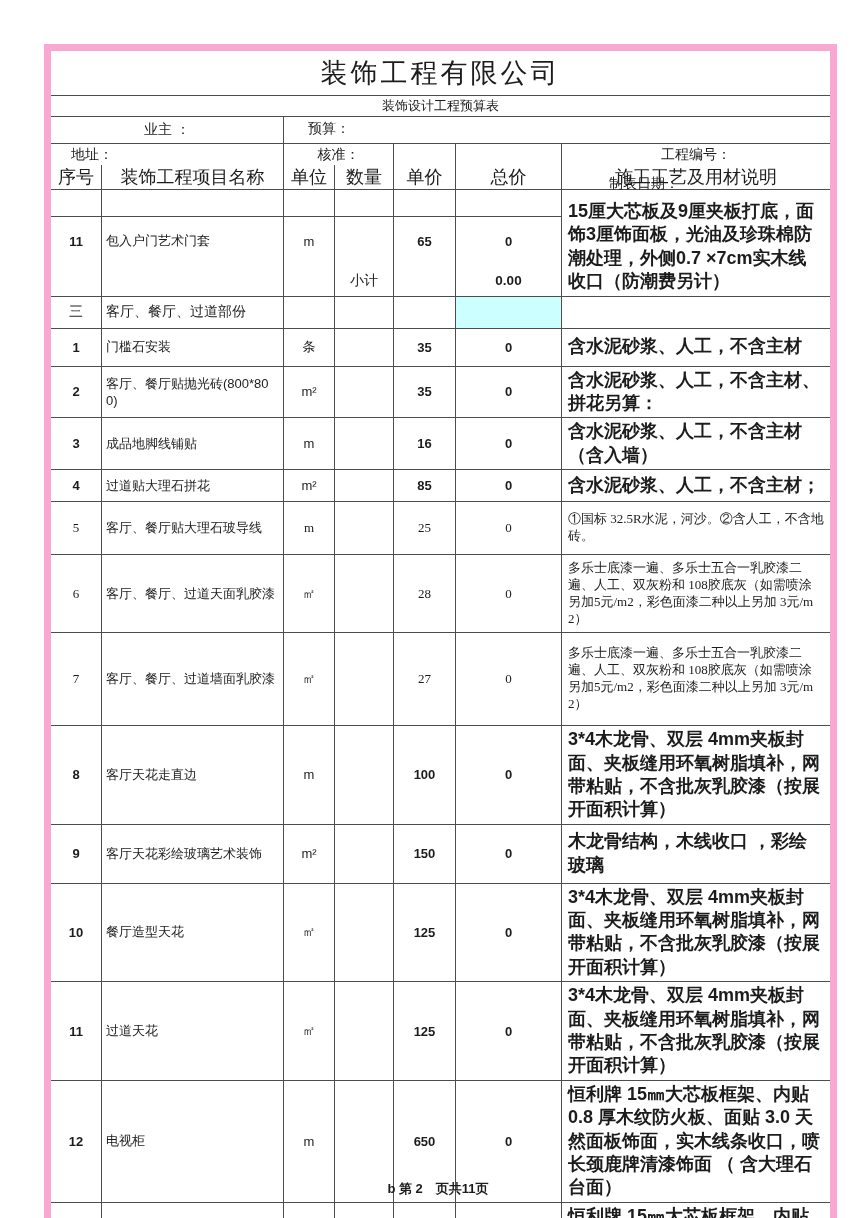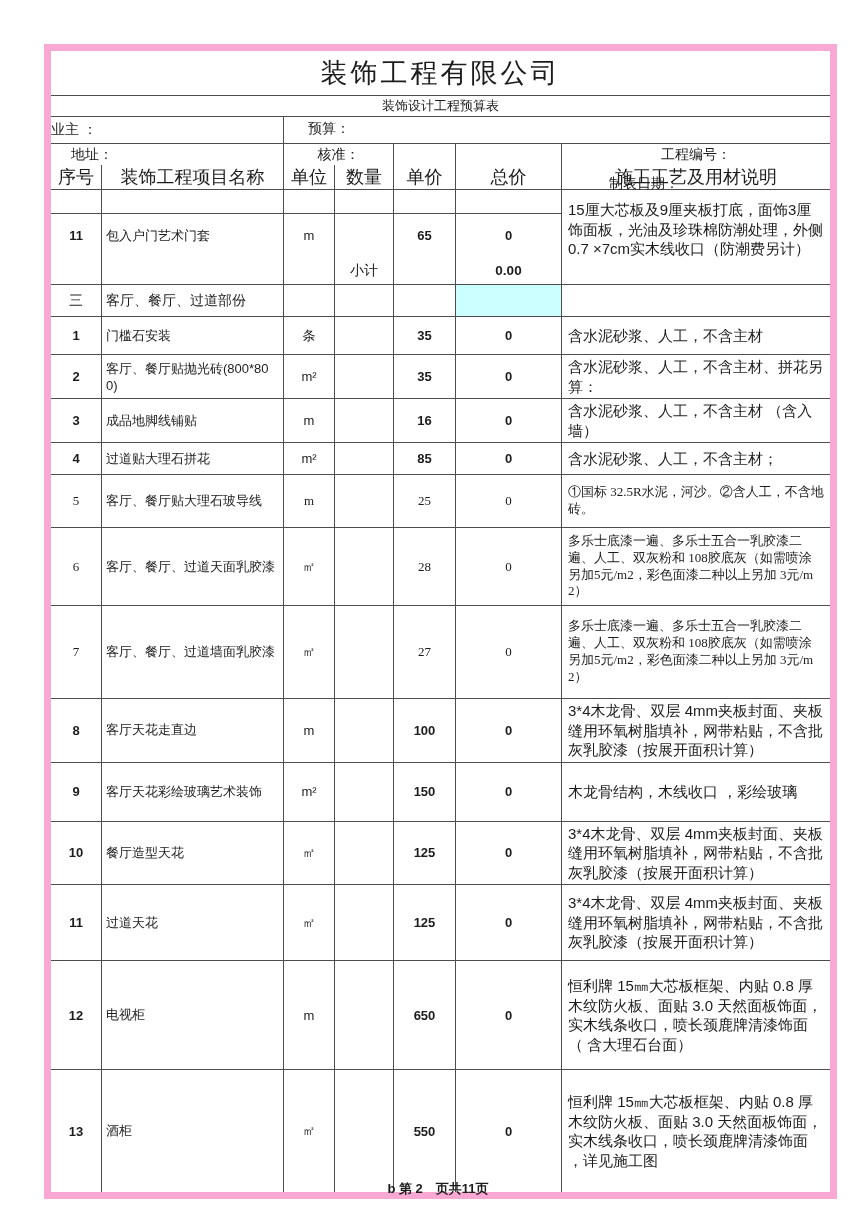--- a/index.html
+++ b/index.html
@@ -11,28 +11,28 @@
   td{border:1px solid #4d4d4d;font-size:13px;text-align:center;
      vertical-align:middle;padding:0;word-break:break-all;}
   
   .r-title td{height:44px;font-size:27px;letter-spacing:3px;
      font-family:"Liberation Serif","DejaVu Serif",serif;}
   .r-sub td{height:20px;font-size:13px;font-family:"Liberation Serif","DejaVu Serif",serif;text-align:center;}
   .r-owner td{height:26px;font-size:14px;}
   .r-addr td{height:21px;font-size:14px;border-bottom:none;}
   .r-colhead td{height:21px;font-size:18px;border-top:none;}
   .al{text-align:left;}
-  .pl8{padding-left:0;}
+  .pl8{padding-left:0;text-align:center;}
   .pl4{padding-left:20px;}
   .rel{position:relative;text-align:left;}
   .budget-lab{position:absolute;left:24px;top:3px;}
   .date-lab{position:absolute;left:325px;top:14px;margin-top:44px;}
   
   .c-name{text-align:left;padding:1px 4px;font-size:13px;}
-  .c-note{text-align:left;padding:2px 6px;font-size:15px;line-height:1.3;font-weight:400;}
+  .c-note{text-align:left;padding:2px 6px;font-size:18px;line-height:1.3;font-weight:700;}
   .top{vertical-align:top;padding-top:10px;}
   .c-num{font-weight:700;margin-left:47px;}
   .c-unit{font-size:13px;}
   .serif td{font-family:"Liberation Serif","DejaVu Serif",serif;font-weight:400;}
   .serif .c-note{font-weight:400;font-size:13px;}
   .serif .c-num{font-weight:400;}
   .c-sublab{font-size:14px;}
   .c-subval{font-weight:700;font-size:13.5px;}
   .c-secno{font-size:14px;}
   .c-secname{text-align:left;padding:1px 4px;font-size:14px;}

